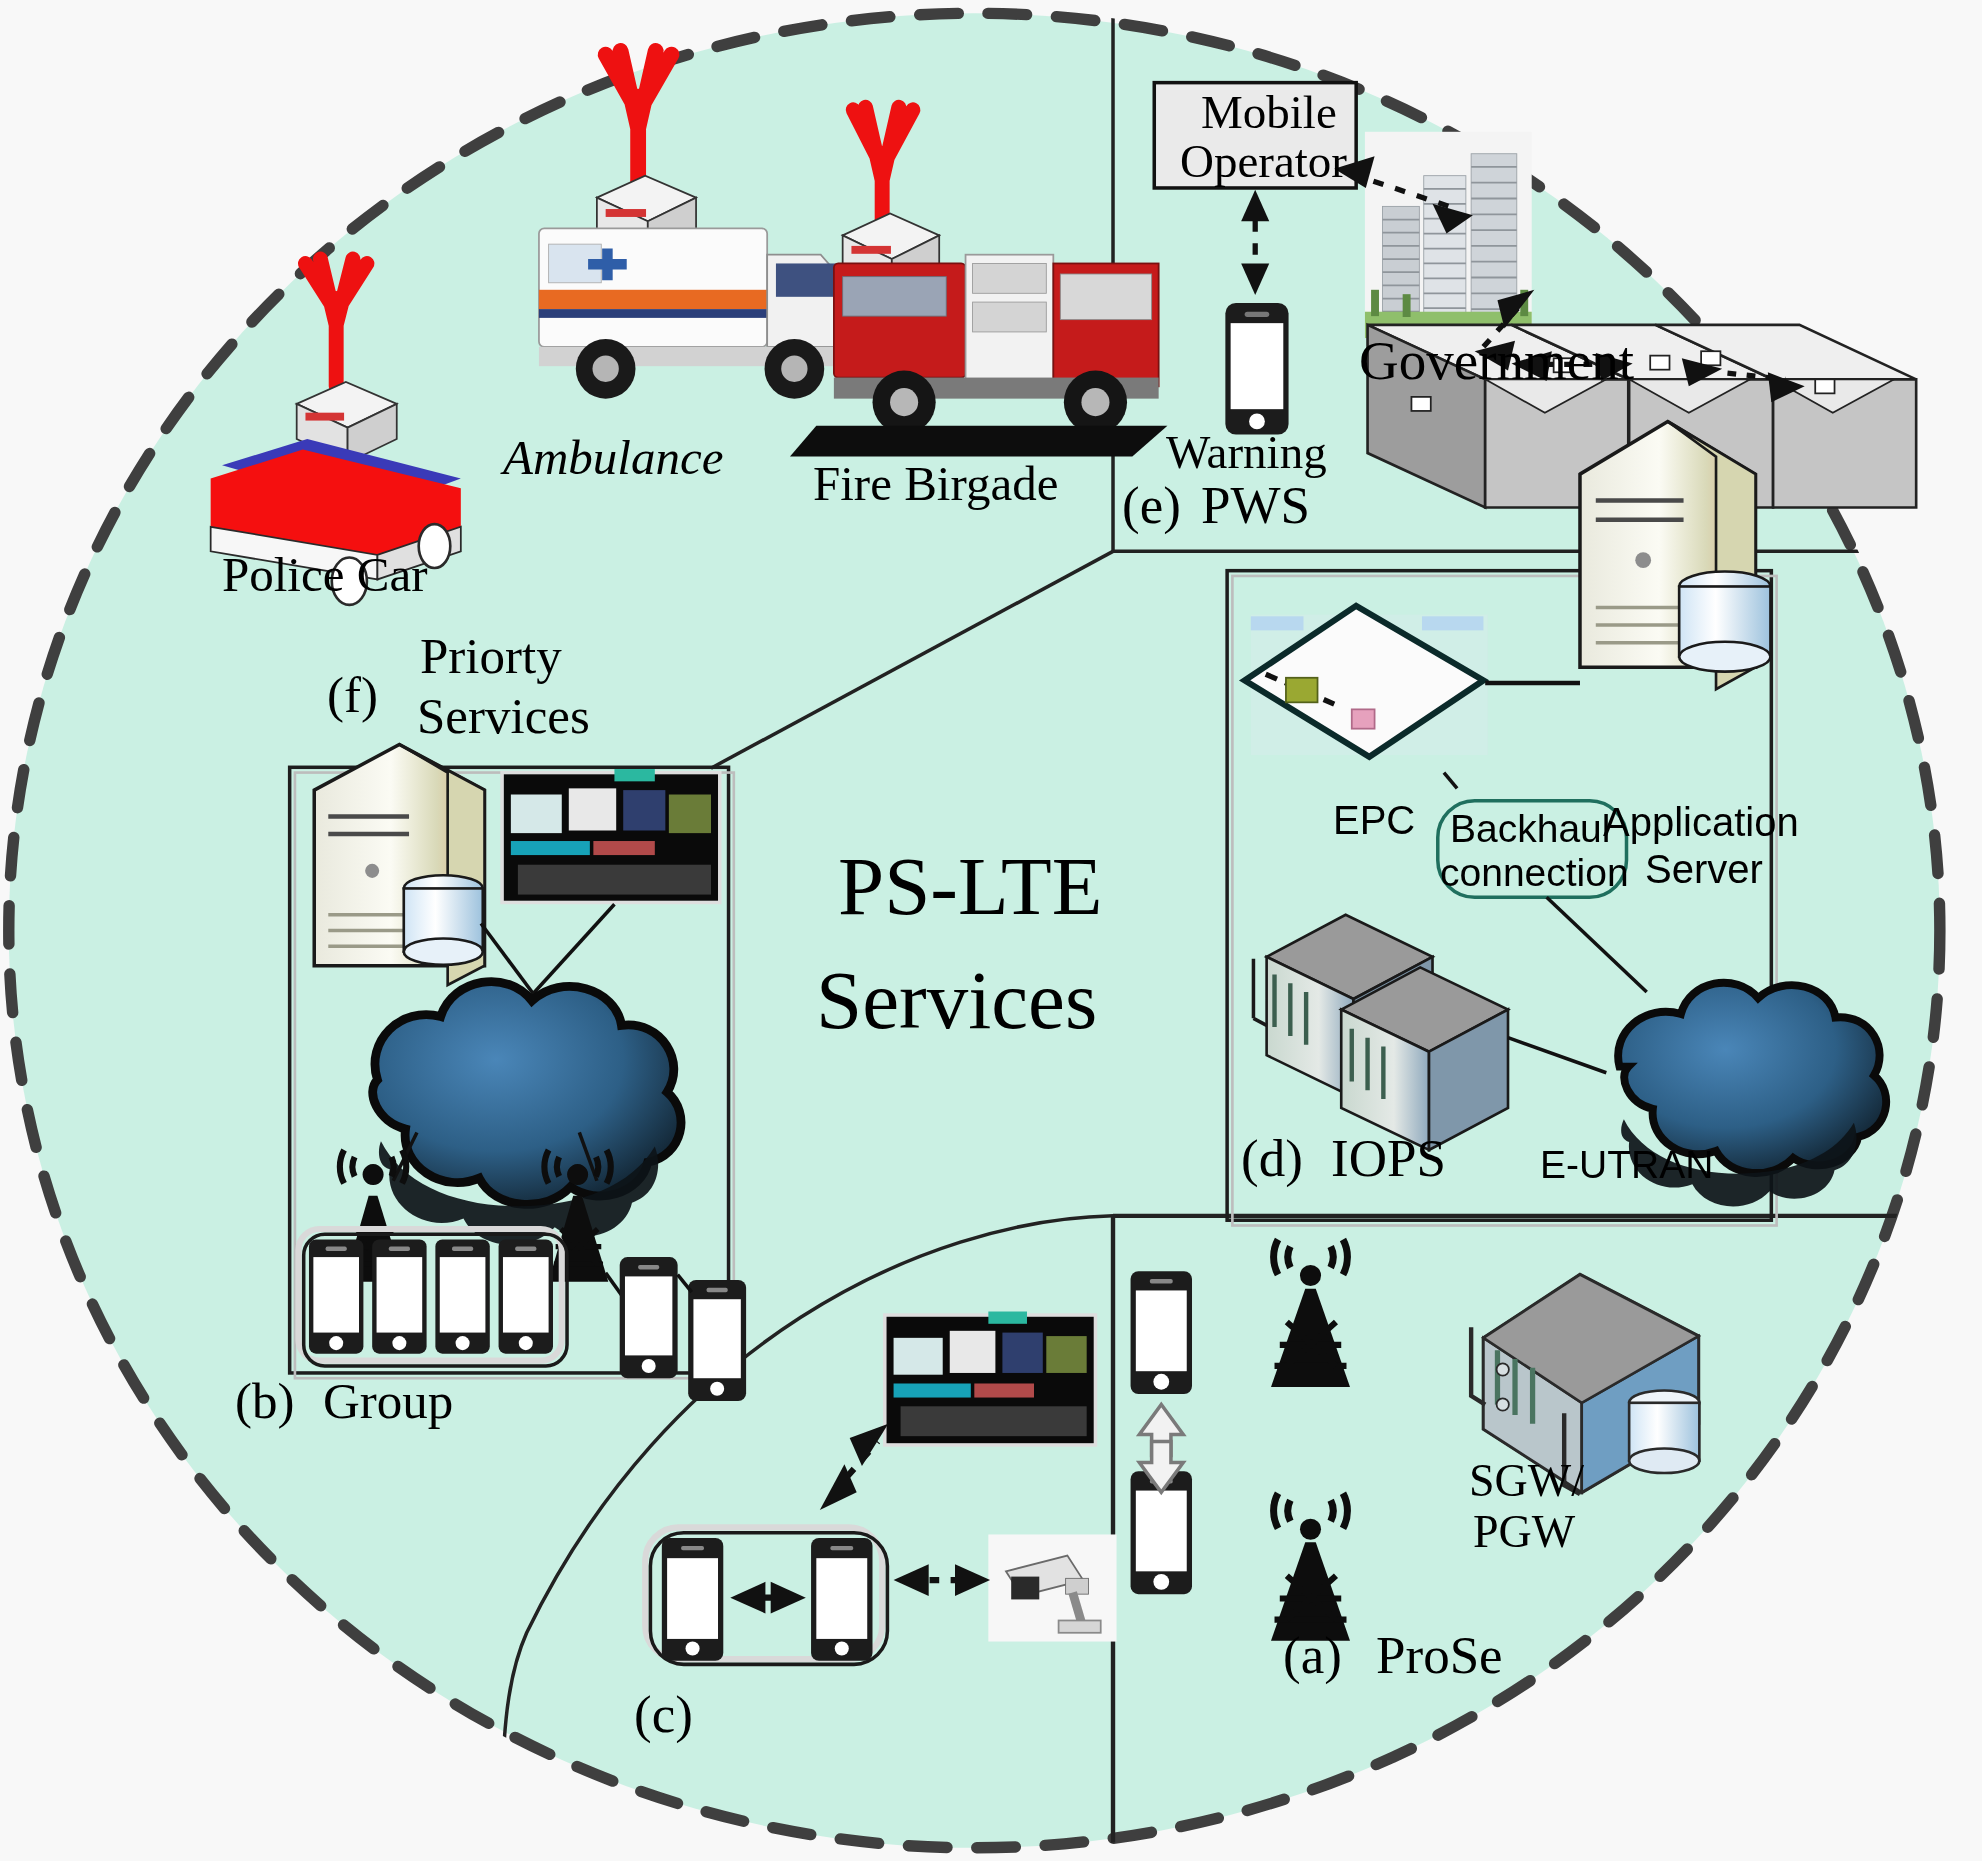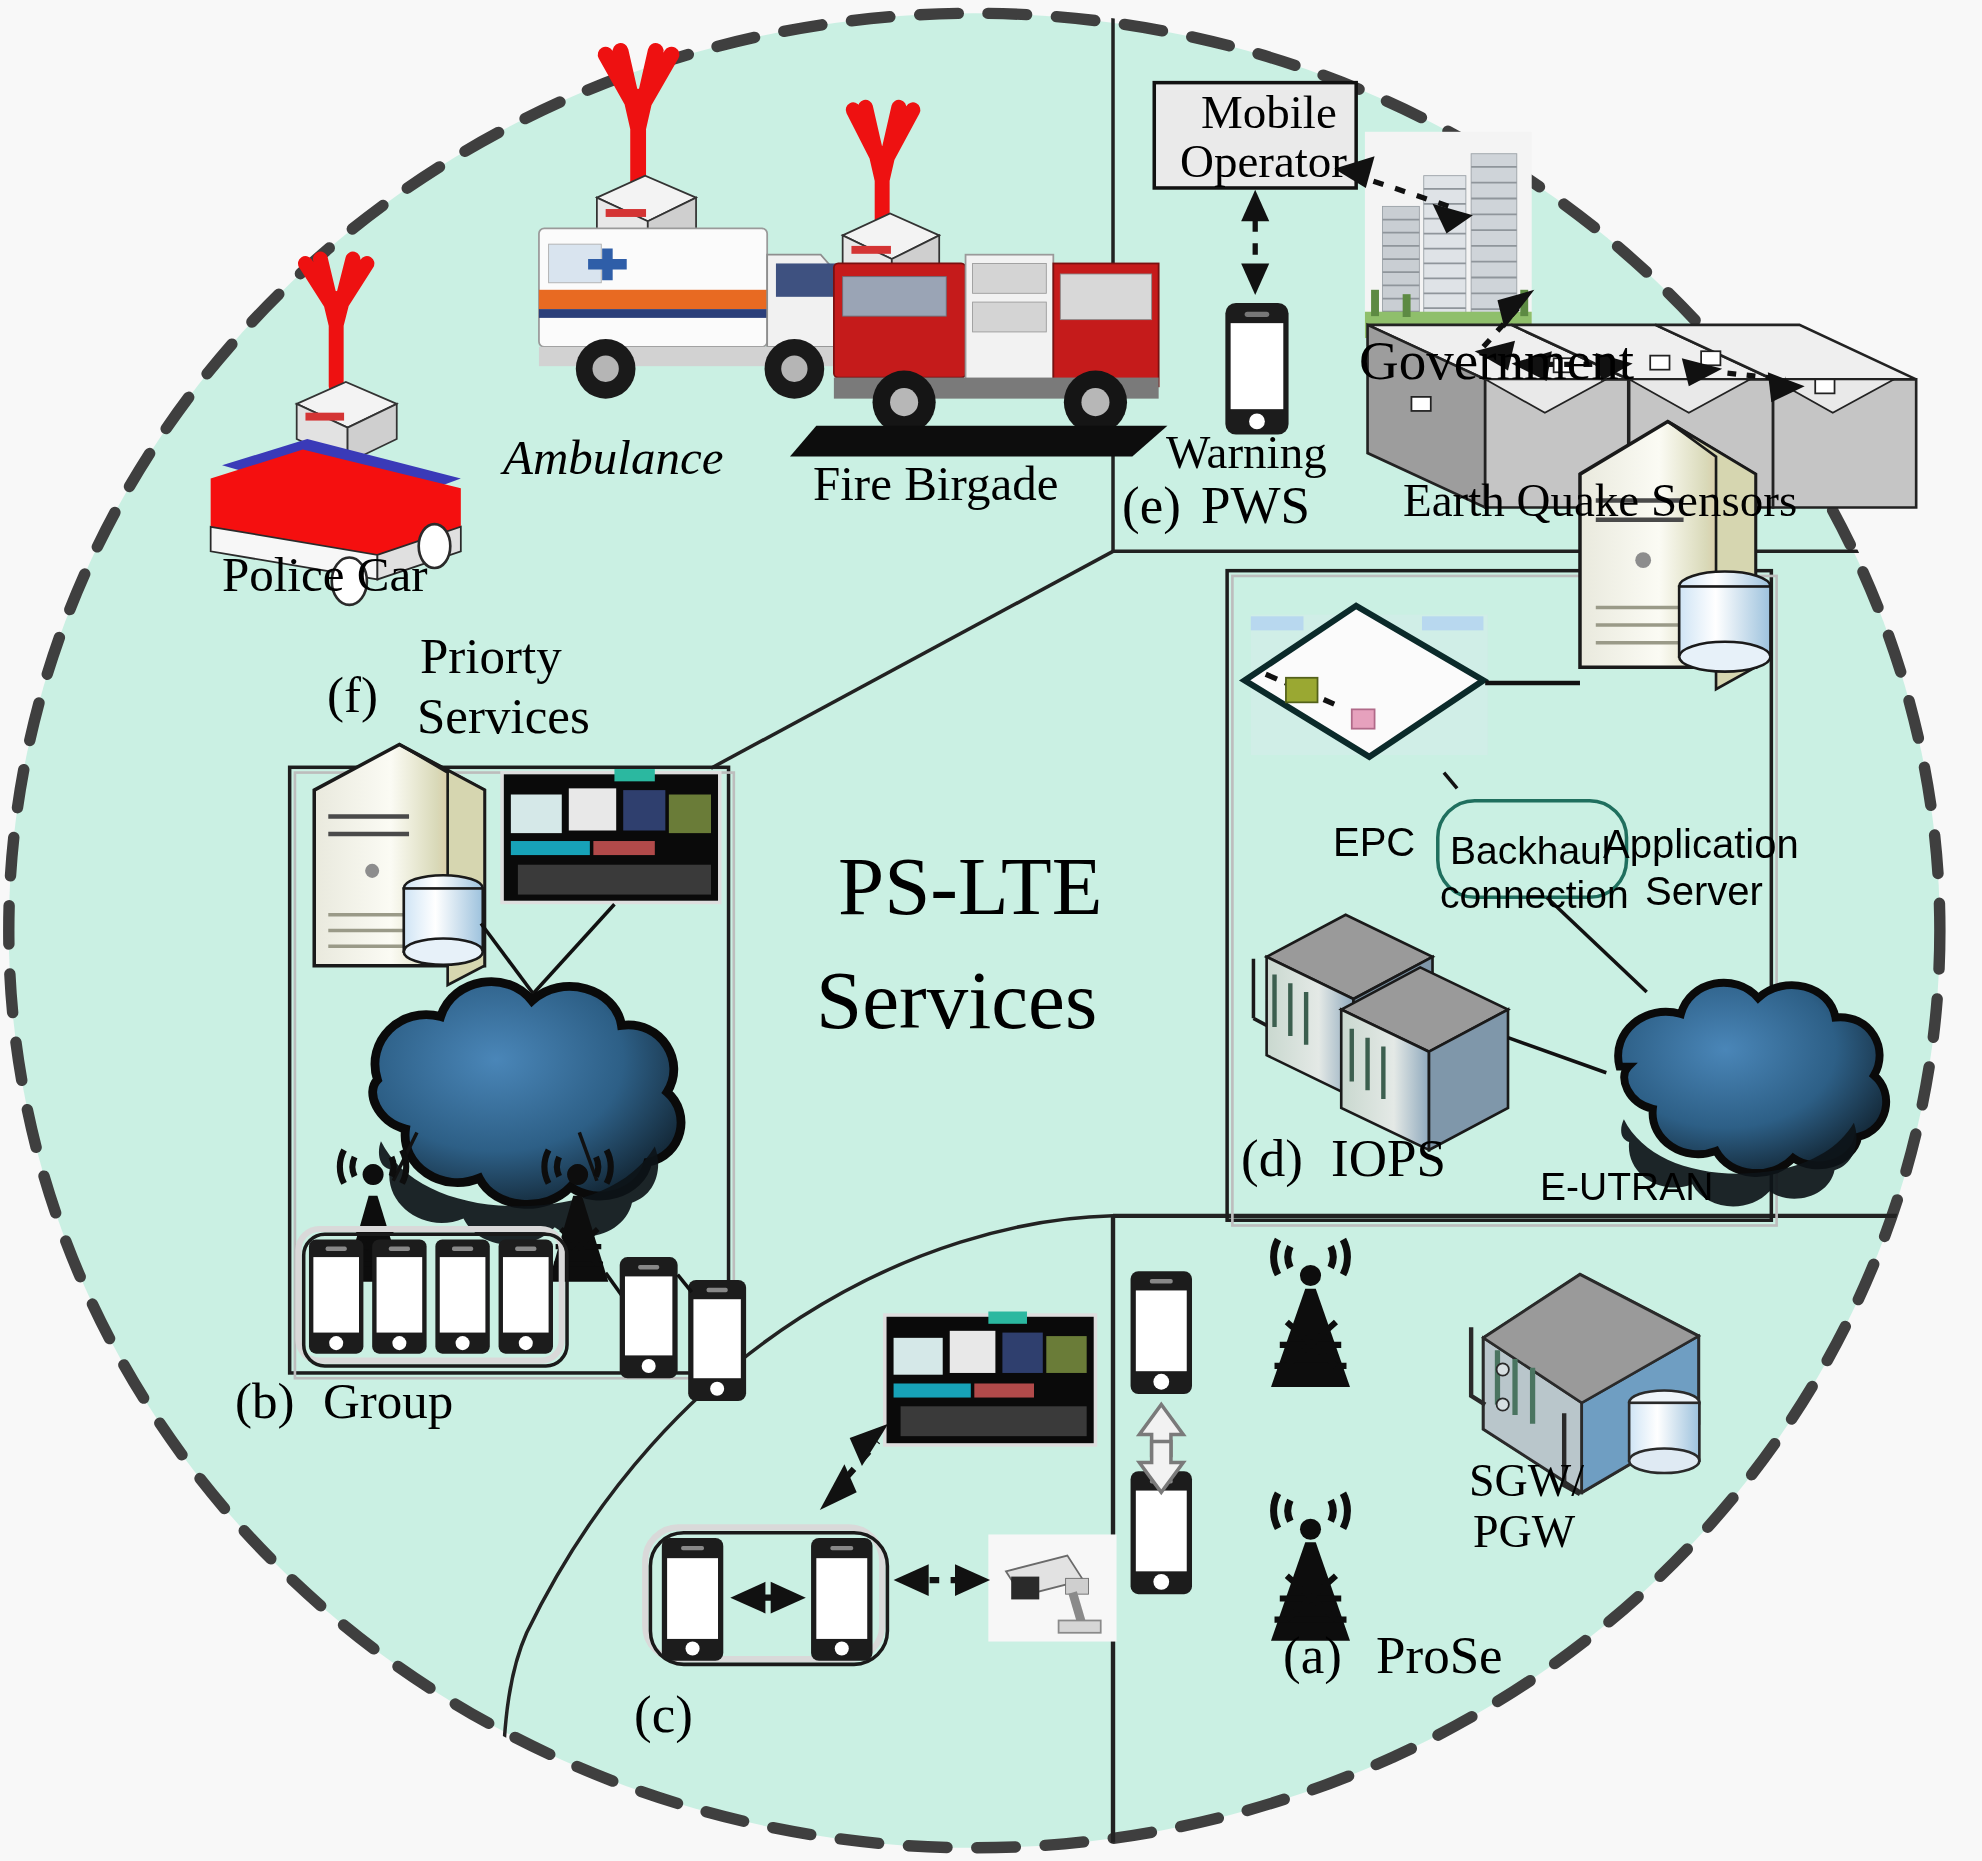--- a/index.html
+++ b/index.html
@@ -1,20 +1,20 @@
 <!DOCTYPE html>
 <html style="font-size:14px"><head>
 <meta charset="utf-8">
 <style>
   html,body{margin:0;padding:0;background:#fafafa;}
   body{font-family:"Liberation Serif", serif;}
   #root{position:relative;width:1982px;height:1862px;background:#f8f8f8;overflow:hidden;}
   .abs{position:absolute;}
   .serif{font-family:"Liberation Serif", serif;}
-  .sans{font-family:"Liberation Sans", sans-serif;margin-top:22px;}
+  .sans{font-family:"Liberation Sans", sans-serif;}
   .lbl{position:absolute;color:#000;line-height:1.05;white-space:pre;}
   .lbl.serif{font-family:"Liberation Serif", serif;}
   .lbl.sans{font-family:"Liberation Sans", sans-serif;}
   svg{display:block;}
 </style>
 </head>
 <body>
 
 <div id="root">
 
@@ -470,16 +470,15 @@
   <div class="lbl sans" style="left:1450px;top:809px;font-size:39px;">Backhaul</div>
   <div class="lbl sans" style="left:1440px;top:853px;font-size:39px;">connection</div>
   <div class="lbl sans" style="left:1540px;top:1145px;font-size:39px;">E-UTRAN</div>
 
   <div class="lbl serif" style="left:1122px;top:478px;font-size:53px;">(e)</div>
   <div class="lbl serif" style="left:1201px;top:478px;font-size:53px;">PWS</div>
   <div class="lbl serif" style="left:1201px;top:88px;font-size:47px;">Mobile</div>
   <div class="lbl serif" style="left:1180px;top:137px;font-size:47px;">Operator</div>
   <div class="lbl serif" style="left:1166px;top:428px;font-size:47px;">Warning</div>
   <div class="lbl serif" style="left:1359px;top:332px;font-size:55px;">Government</div>
-  <div class="lbl serif" style="left:1403px;top:476px;font-size:47px;">Earth Quake Sensors</div>
 
 </div>
 
 
 </body></html>

